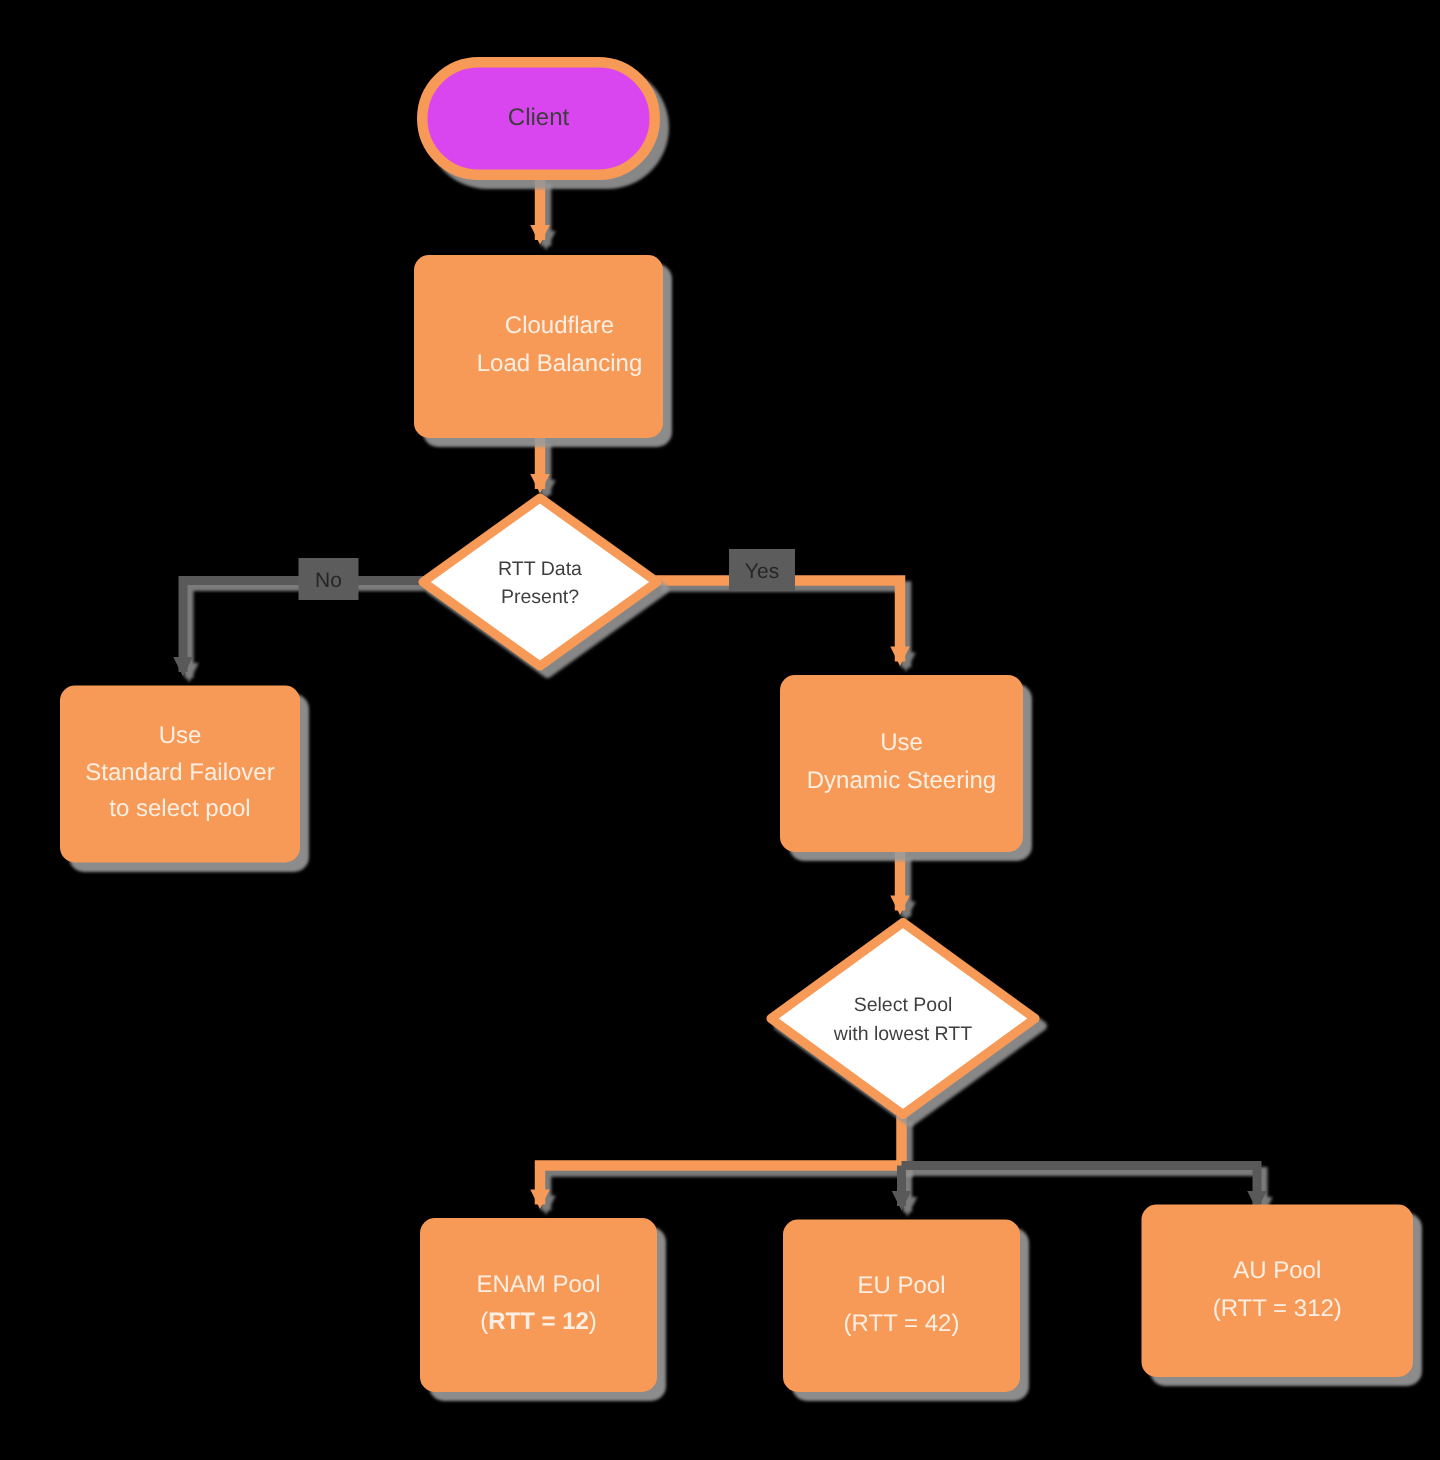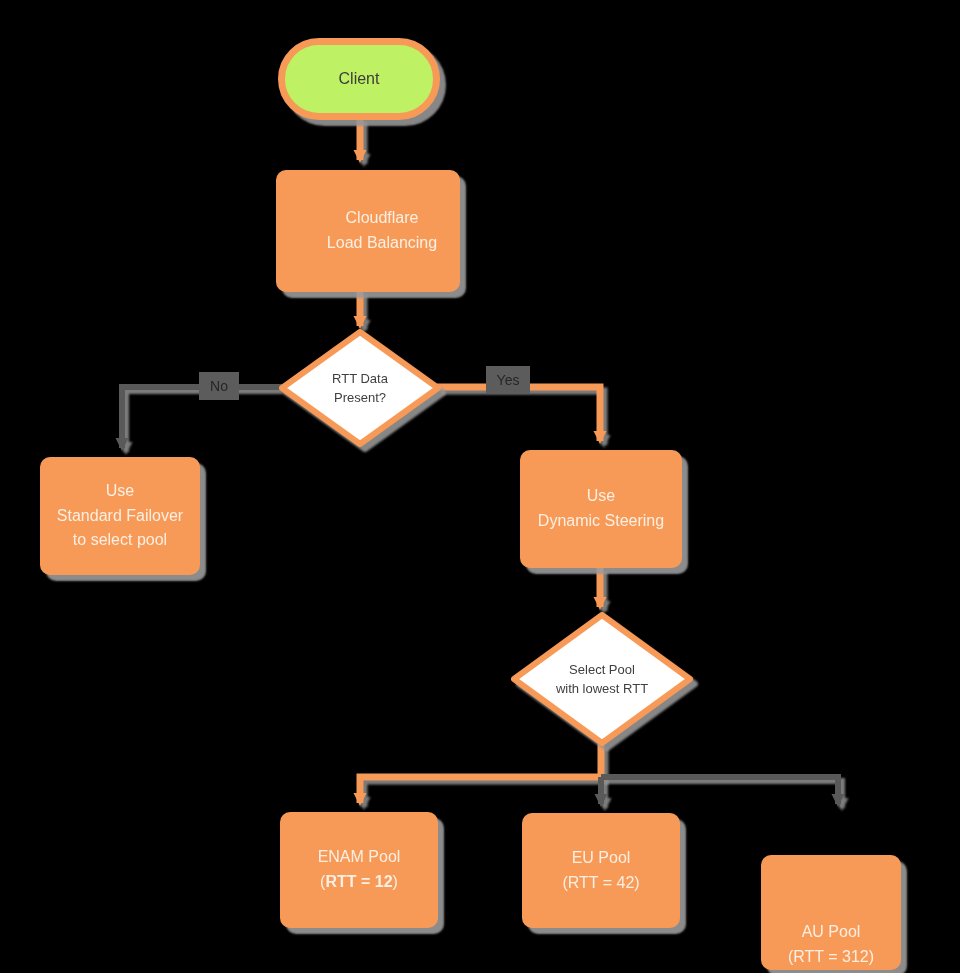--- a/index.html
+++ b/index.html
@@ -15,21 +15,21 @@
     position:absolute;display:flex;align-items:center;justify-content:center;
     text-align:center;box-sizing:border-box;z-index:2;
   }
   .node .lbl{white-space:pre-line;}
   .process{
     background:#F89A57;color:#FBEFE3;border-radius:10px;
     box-shadow:6px 6px 2px rgba(155,155,155,0.9);
     font-size:16px;line-height:1.55;
   }
   .terminator{
-    background:#bef264;border:7px solid #F89A57;border-radius:42px;
+    background:#d946ef;border:7px solid #F89A57;border-radius:42px;
     color:#3D3D3D;box-shadow:6px 6px 2px rgba(150,150,150,0.9);
     font-size:16px;
   }
   .diamond-wrap{position:absolute;z-index:2;}
   .diamond-wrap svg{display:block;filter:drop-shadow(5px 5px 1px rgba(150,150,150,0.9));}
   .diamond-label{
     position:absolute;left:0;top:0;width:100%;height:100%;
     display:flex;align-items:center;justify-content:center;text-align:center;
     color:#3F3F3F;font-size:13px;line-height:1.5;white-space:pre-line;
   }
@@ -68,21 +68,21 @@
 
     <path class="shadowed" d="M601,777 L601,804" fill="none" stroke-width="6" marker-end="url(#arrow-gray)" stroke="#595959"></path>
 
     <path class="shadowed" d="M601,777 L838,777 L838,804" fill="none" stroke-width="6" marker-end="url(#arrow-gray)" stroke="#595959"></path>
   </svg>
 
   <div class="node terminator" style="left:278px;top:38px;width:162px;height:82px;">
     <span class="lbl">Client</span>
   </div>
 
-  <div class="node process" style="left:276px;top:170px;width:184px;height:122px;padding-left:28px;">
+  <div class="node process" style="left:276px;top:170px;width:166px;height:122px;padding-left:28px;">
     <span class="lbl">Cloudflare
 Load Balancing</span>
   </div>
 
   <div class="diamond-wrap" style="left:278px;top:328px;width:164px;height:120px;">
     <svg width="164" height="120" viewBox="0 0 164 120">
       <polygon points="82,4 160,60 82,116 4,60" fill="#FFFFFF" stroke-width="6" stroke-linejoin="round" stroke="#F89A57"></polygon>
     </svg>
     <div class="diamond-label">RTT Data
 Present?</div>
@@ -121,20 +121,20 @@
     </div>
   </div>
 
   <div class="node process" style="left:522px;top:813px;width:158px;height:115px;">
     <div>
       <div>EU Pool</div>
       <div>(RTT = 42)</div>
     </div>
   </div>
 
-  <div class="node process" style="left:761px;top:855px;width:140px;height:115px;align-items:flex-end;">
+  <div class="node process" style="left:761px;top:803px;width:181px;height:115px;">
     <div>
       <div>AU Pool</div>
       <div>(RTT = 312)</div>
     </div>
   </div>
 
 </div>
 
 </body></html>

